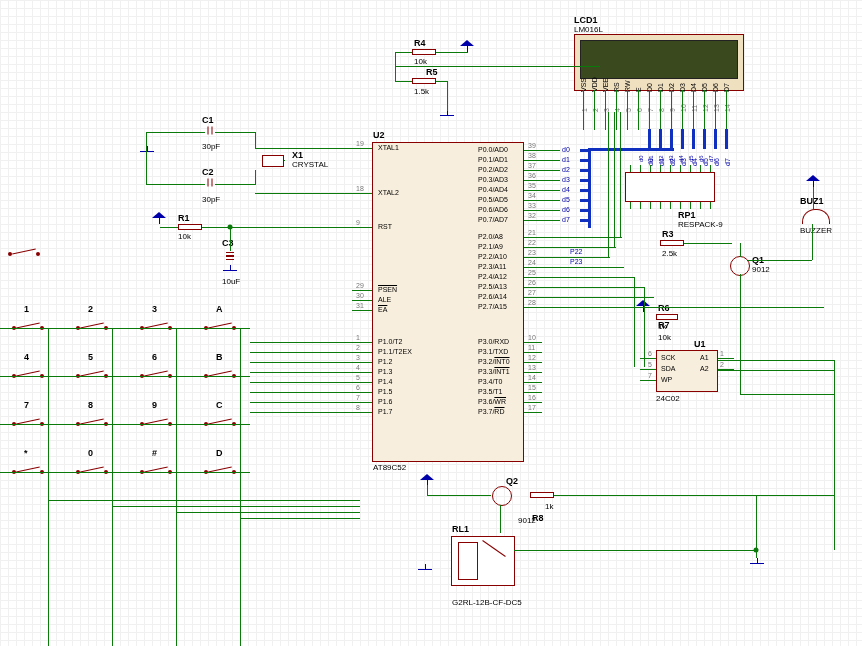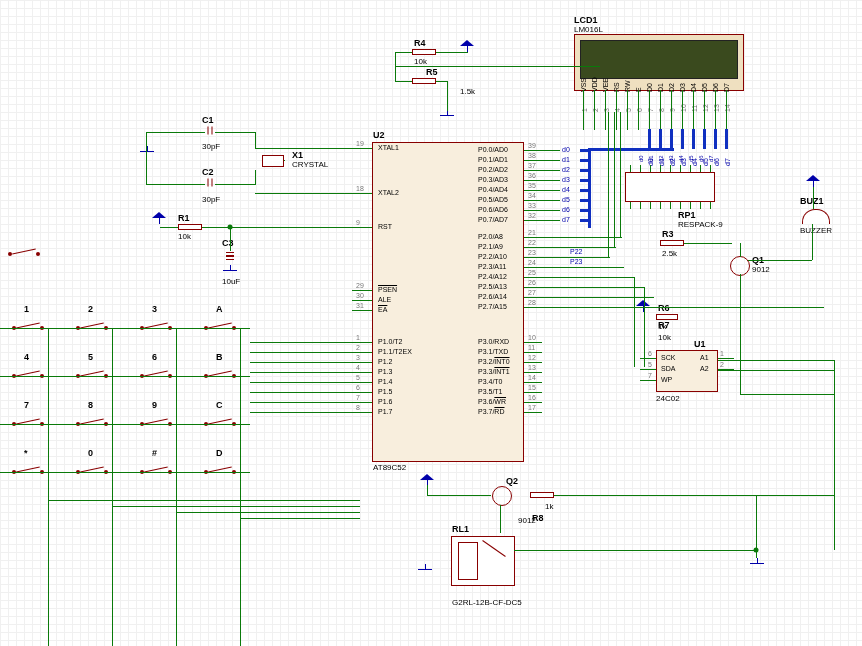--- a/index.html
+++ b/index.html
@@ -396,21 +396,21 @@
 <div class="wire" style="left:255px;top:193px;width:112px;height:1px;"></div>
 <div class="wire" style="left:146px;top:132px;width:59px;height:1px;"></div>
 <div class="wire" style="left:146px;top:184px;width:59px;height:1px;"></div>
 <div class="wire" style="left:146px;top:132px;width:1px;height:53px;"></div>
 
 <div class="resistor" style="left:412px;top:49px;width:24px;"></div>
 <div class="label" style="left:414px;top:38px;">R4</div>
 <div class="val" style="left:414px;top:57px;">10k</div>
 <div class="resistor" style="left:412px;top:78px;width:24px;"></div>
 <div class="label" style="left:414px;top:67px;margin-left:12px;">R5</div>
-<div class="val" style="left:414px;top:87px;margin-left:46px;">1.5k</div>
+<div class="val" style="left:414px;top:87px;">1.5k</div>
 <div class="vcc" style="left:460px;top:40px;"></div>
 <div class="ground" style="left:440px;top:110px;"></div>
 <div class="wire" style="left:395px;top:52px;width:17px;height:1px;"></div>
 <div class="wire" style="left:395px;top:52px;width:1px;height:30px;"></div>
 <div class="wire" style="left:395px;top:81px;width:17px;height:1px;"></div>
 <div class="wire" style="left:436px;top:52px;width:32px;height:1px;"></div>
 <div class="wire" style="left:436px;top:81px;width:12px;height:1px;"></div>
 <div class="wire" style="left:447px;top:81px;width:1px;height:30px;"></div>
 
 <div class="wire" style="left:395px;top:66px;width:1px;height:1px;"></div>

